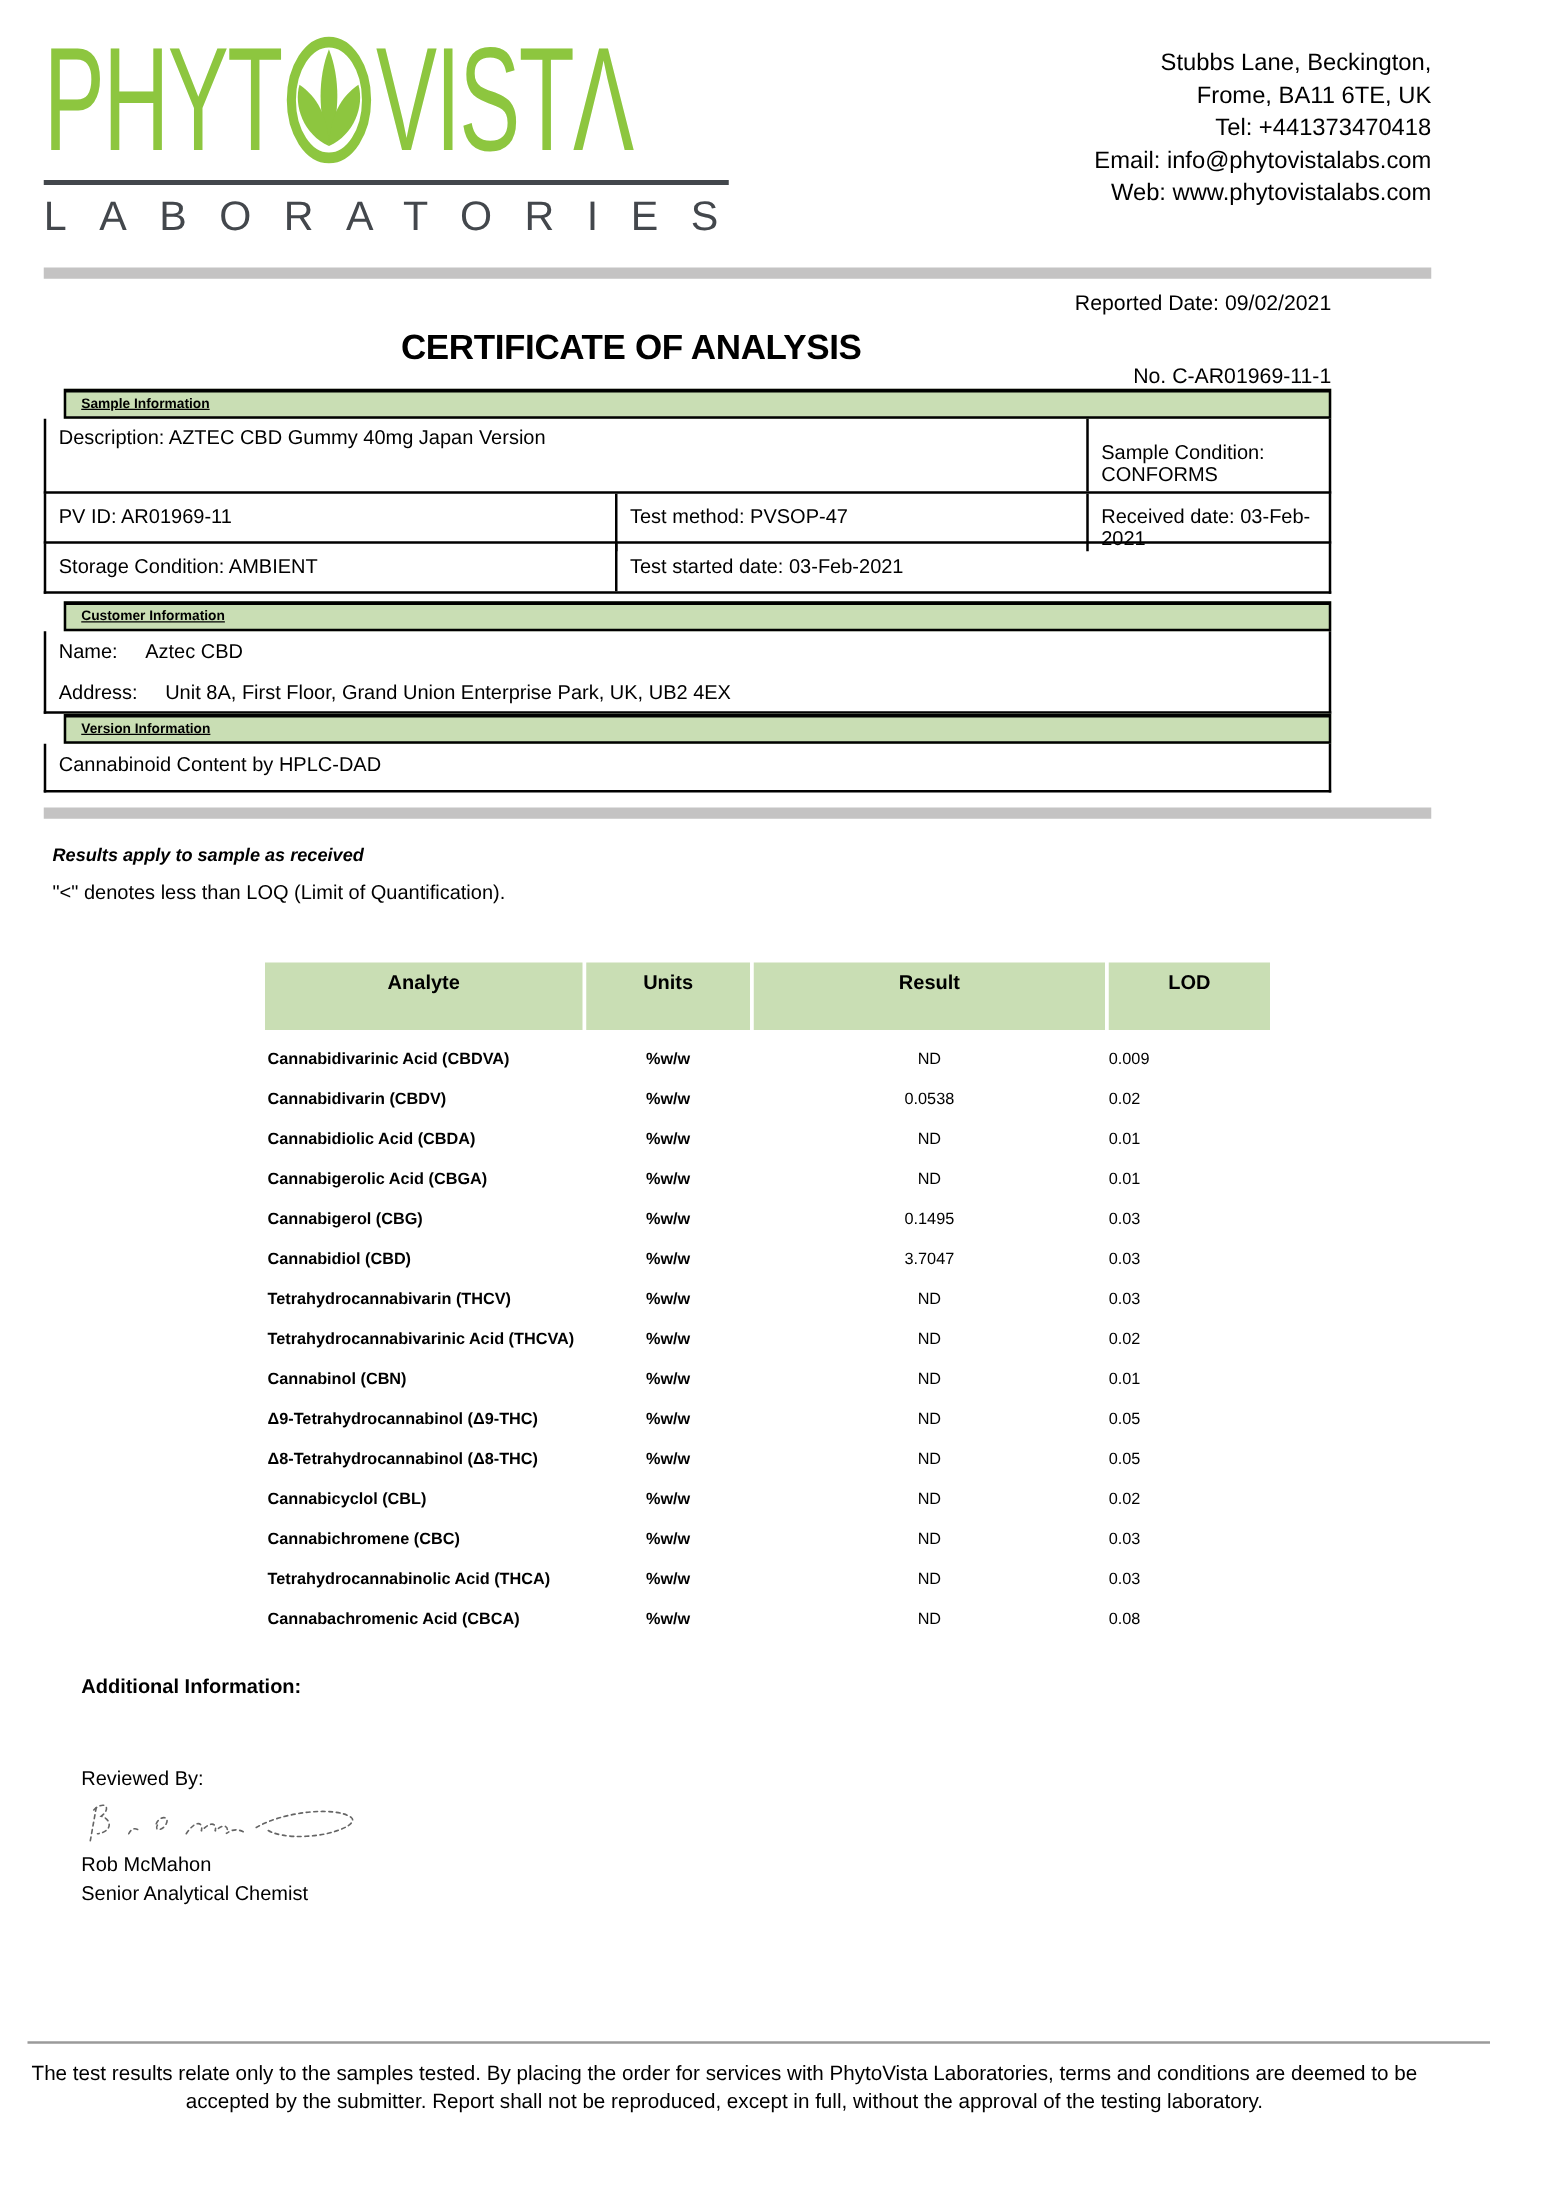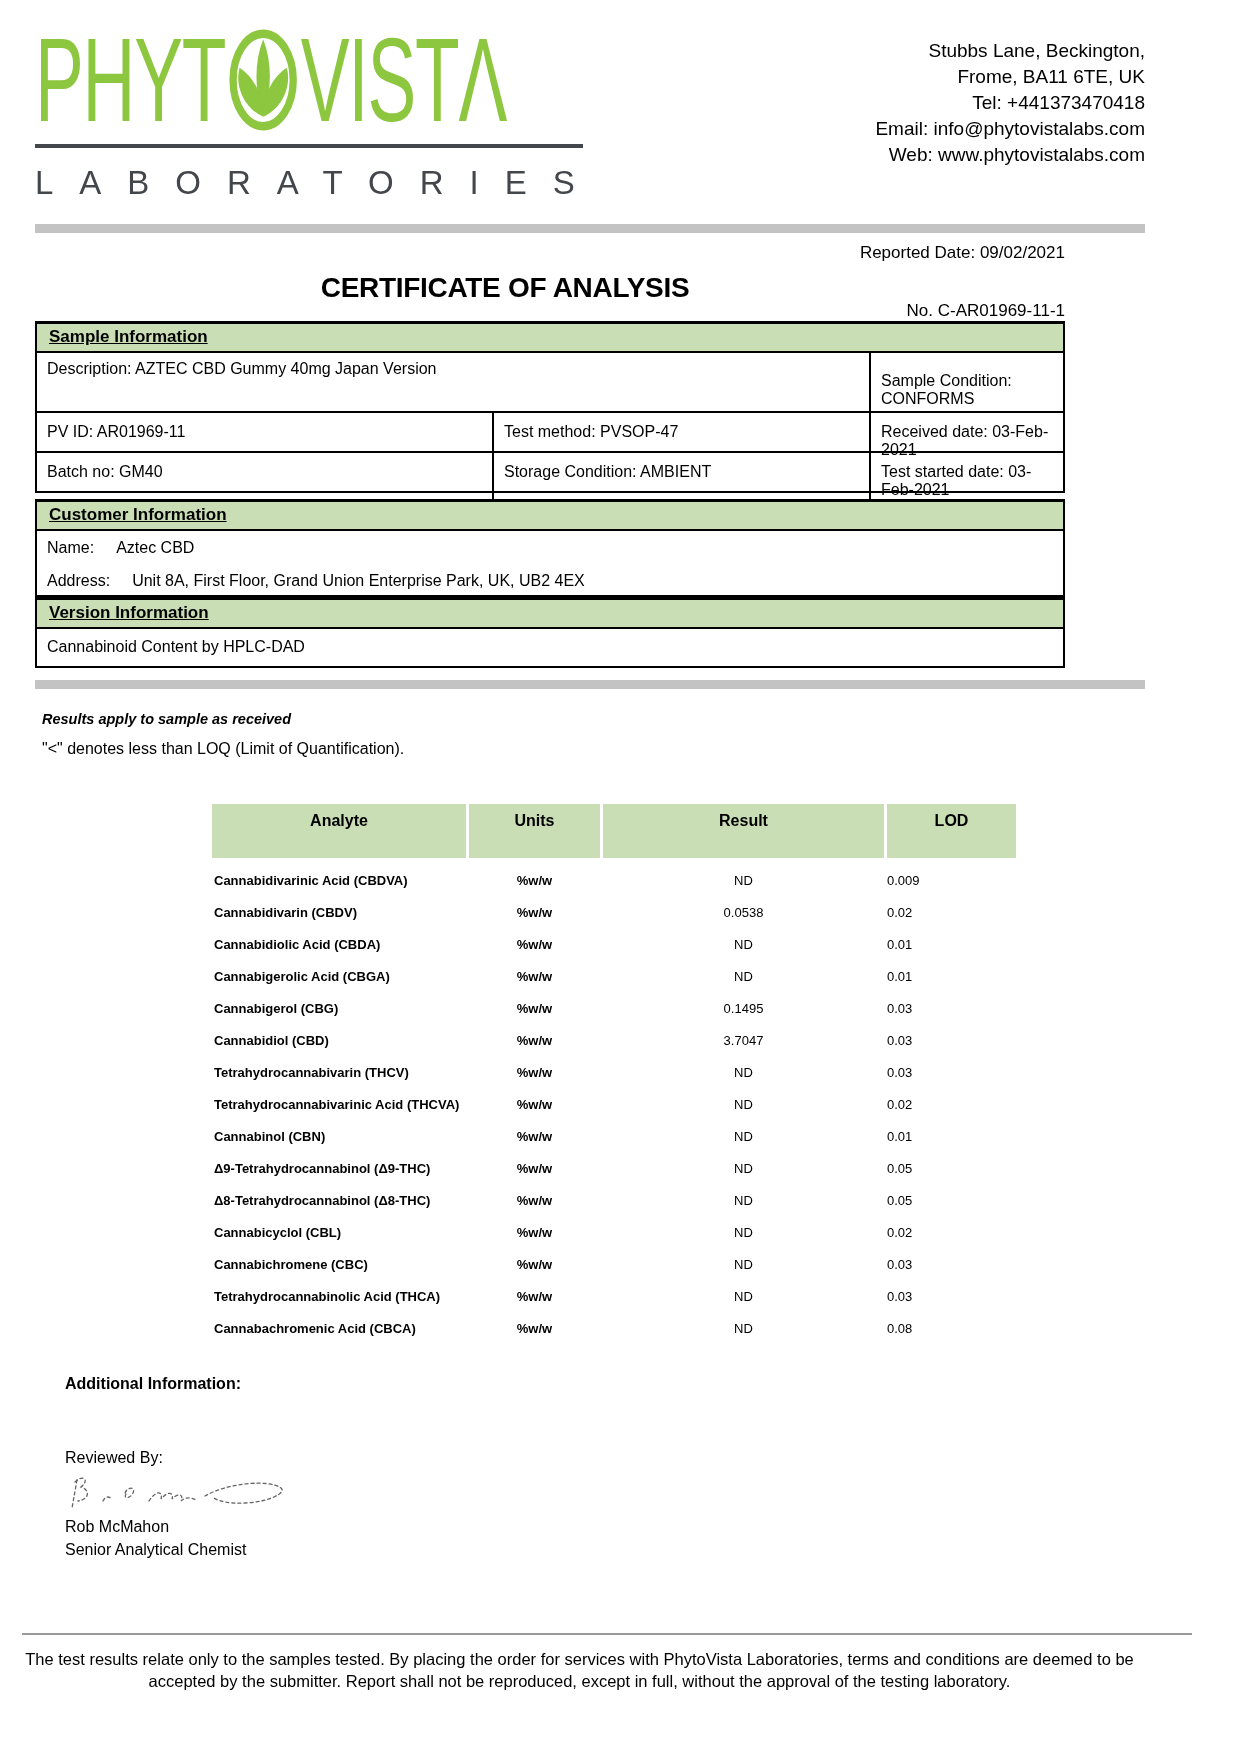--- a/index.html
+++ b/index.html
@@ -22,21 +22,21 @@
   .logo-line{
     display:flex;align-items:center;width:max-content;
     font-size:118px;line-height:.92;font-weight:400;letter-spacing:-2px;
     color:var(--green);transform:scaleX(.62);transform-origin:left center;white-space:nowrap;
   }
   .leaf-icon{width:118px;height:104px;margin:0 2px;flex:0 0 auto;}
   .leaf-icon ellipse{stroke:var(--green);}
   .leaf-icon path{fill:var(--green);}
   .logo-rule{height:4px;background:var(--dark);margin-top:9px;width:548px;}
   .logo-sub{
-    font-size:33px;letter-spacing:26px;color:var(--dark);margin-top:16px;
+    font-size:33px;letter-spacing:26px;color:var(--dark);margin-top:6px;
     white-space:nowrap;font-weight:400;
   }
   .contact{
     text-align:right;font-size:19px;line-height:26px;padding-top:12px;margin-right:60px;
   }
 
   
   .graybar{height:9px;background:#c4c3c3;margin-left:35px;width:1110px;}
   .bar1{margin-top:22px;}
   .bar2{margin-top:12px;}
@@ -48,21 +48,21 @@
     position:absolute;top:31px;left:0;width:940px;text-align:center;
     font-size:28px;font-weight:bold;letter-spacing:-.3px;
   }
   .report-no{position:absolute;top:60px;right:140px;font-size:17px;}
 
   
   .info-wrap{width:1030px;margin-left:35px;}
   .band{
     background:var(--band);
     border:2px solid #000;border-top-width:3px;
-    font-size:17px;font-weight:bold;padding:3px 0 4px 12px;
+    font-size:11px;font-weight:bold;padding:3px 0 4px 12px;margin-left:16px;
   }
   .band span{text-decoration:underline;}
   .desc-row{
     display:grid;grid-template-columns:832px 1fr;
     border:2px solid #000;border-top:none;min-height:60px;
   }
   .cell-desc{padding:7px 10px;font-size:16px;}
   .cell-cond{border-left:2px solid #000;padding:19px 6px 0 10px;font-size:16px;}
   .row3{
     display:grid;grid-template-columns:455px 377px 1fr;
@@ -158,21 +158,20 @@
     <div class="desc-row">
       <div class="cell-desc">Description: AZTEC CBD Gummy 40mg Japan Version</div>
       <div class="cell-cond">Sample Condition: CONFORMS</div>
     </div>
     <div class="row3">
       <div>PV ID: AR01969-11</div>
       <div>Test method: PVSOP-47</div>
       <div>Received date: 03-Feb-2021</div>
     </div>
     <div class="row3">
-      <div>Batch no: GM40</div>
       <div>Storage Condition: AMBIENT</div>
       <div>Test started date: 03-Feb-2021</div>
     </div>
 
     <div class="band cust-band">
       <span>Customer Information</span>
     </div>
     <div class="cust-box">
       <div class="kv">
         <span class="k">Name:</span>

